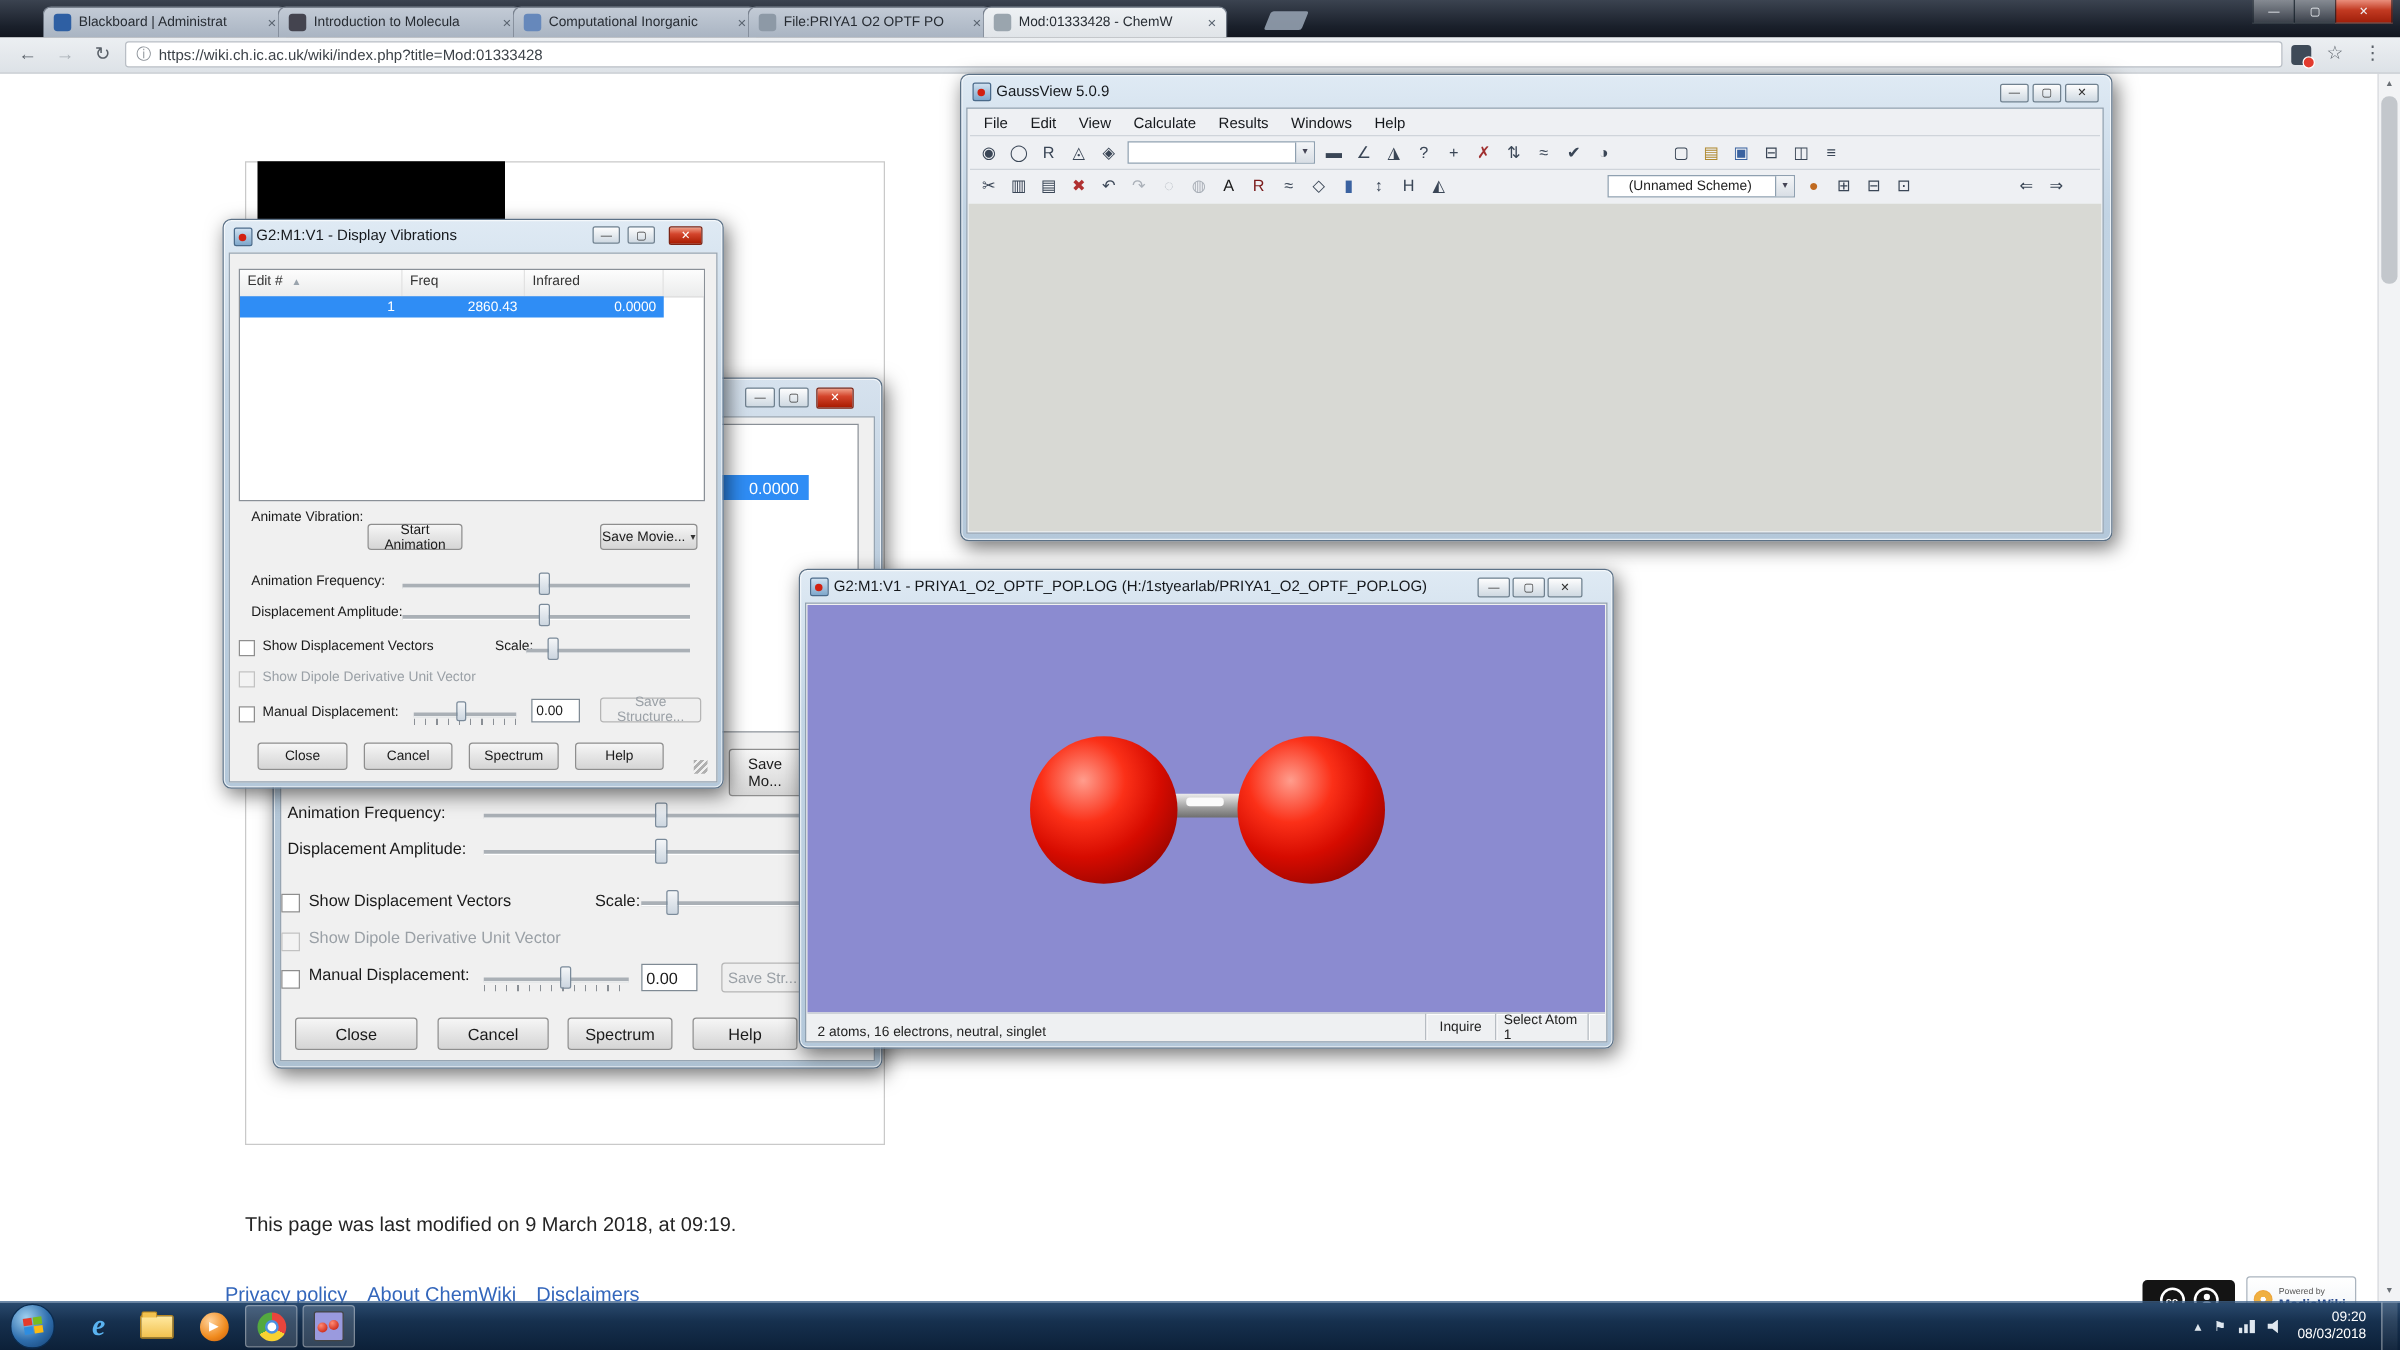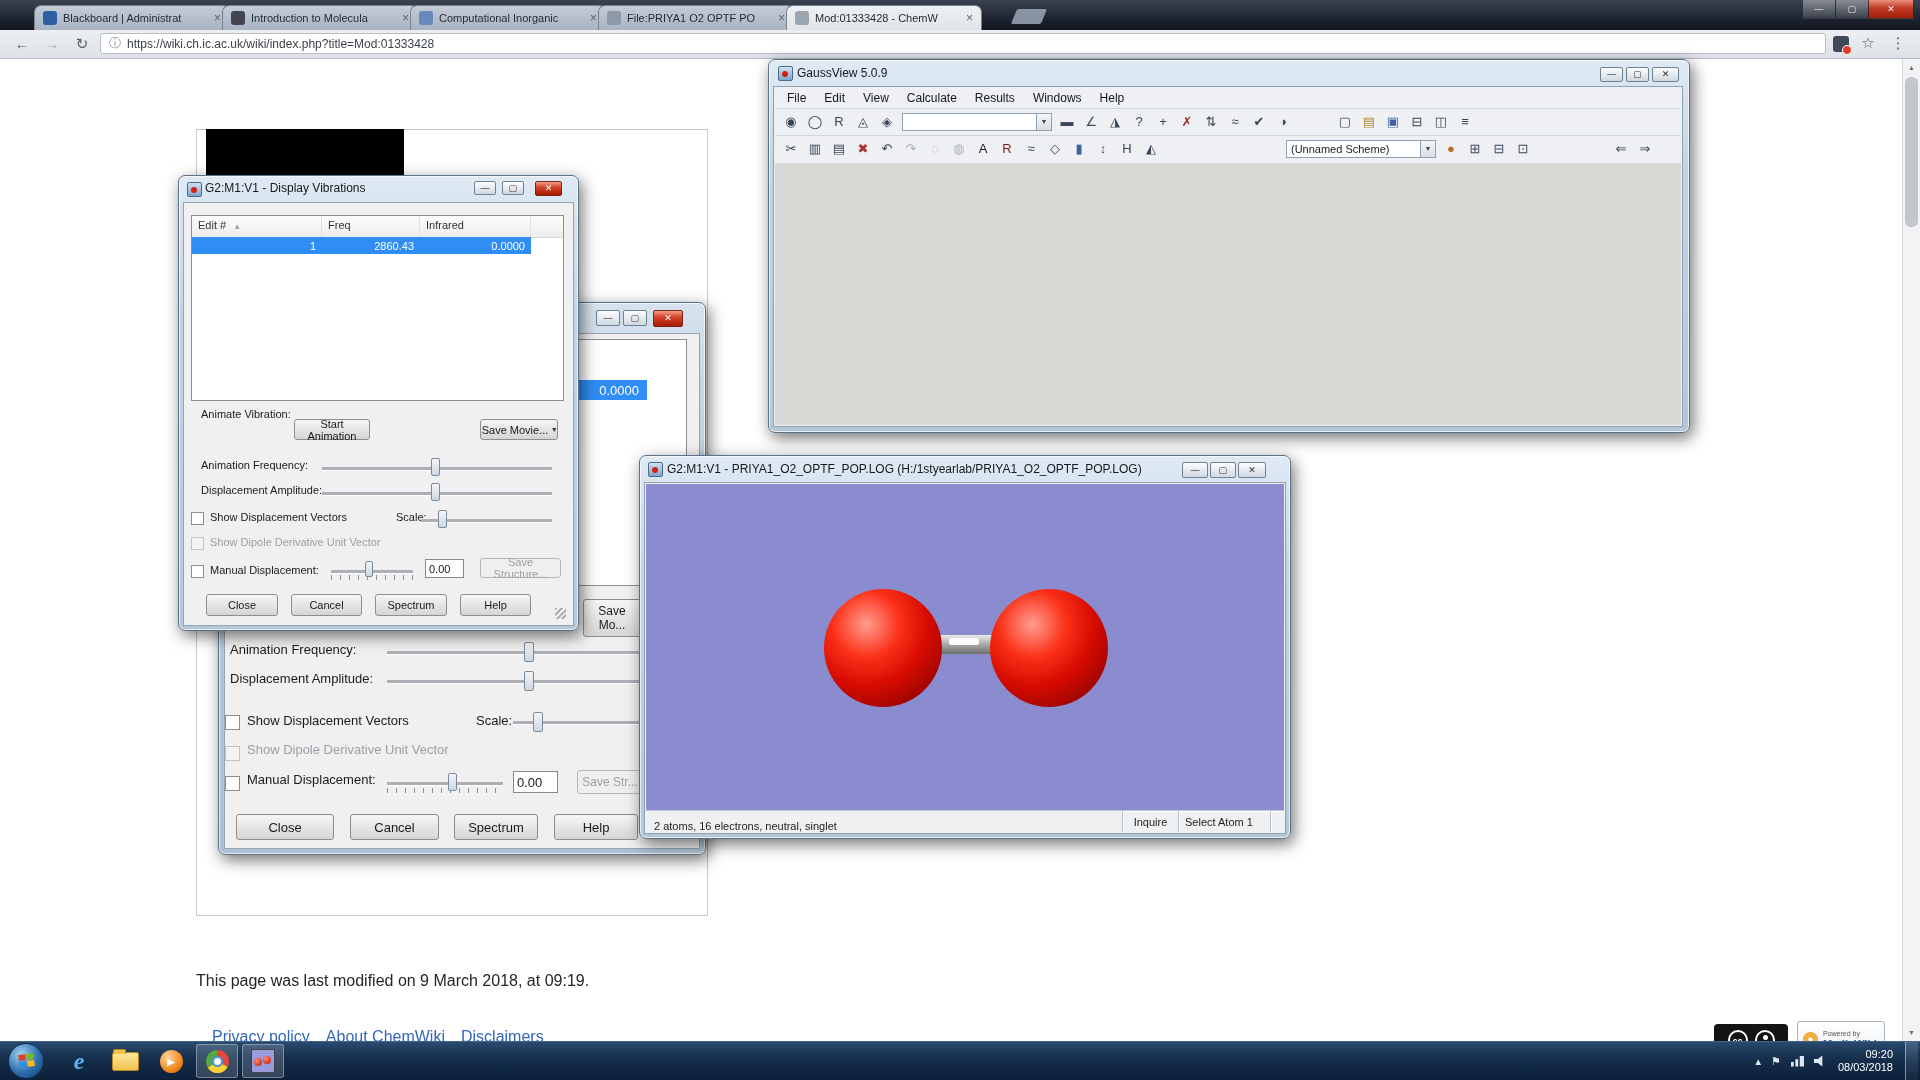--- a/index.html
+++ b/index.html
@@ -58,21 +58,21 @@
   .dlgicon::after{content:"";position:absolute;left:3px;top:4px;width:6px;height:6px;border-radius:50%;background:#d22010}
 
   
   .gv-body{position:absolute;left:4px;top:26px;width:910px;height:341px;background:#eef0f3;border:1px solid #8fa0b0;box-sizing:border-box}
   .gv-menu{position:absolute;left:4px;top:1px;height:20px;display:flex}
   .gv-mi{font-size:12px;color:#15181c;padding:3px 9px}
   .gv-tb{position:absolute;left:2px;width:904px;height:26px;display:flex;align-items:center;border-top:1px solid #cfd4da;padding-left:4px;box-sizing:border-box}
   .tbseg{display:flex;gap:2px;align-items:center}
   .tbi{width:22px;height:20px;font-size:13px;line-height:20px;text-align:center;color:#3a4656}
   .combo{height:18px;background:#fff;border:1px solid #8fa0b0;display:flex;align-items:center;box-sizing:border-box}
-  .cv{flex:1;font-size:11px;color:#222;padding:0 4px;white-space:nowrap;overflow:hidden}
+  .cv{flex:1;font-size:11px;color:#222;padding:0 16px;white-space:nowrap;overflow:hidden}
   .ca{width:15px;height:100%;background:linear-gradient(#f4f6f8,#d8dee5);border-left:1px solid #8fa0b0;font-size:7px;text-align:center;line-height:16px;color:#445;box-sizing:border-box}
   .gv-client{position:absolute;left:1px;top:76px;width:906px;height:262px;background:#d8d9d4}
 
   
   .dlgbody{position:absolute;background:#f0f0f0;border:1px solid #97a5b2;box-sizing:border-box}
   .lab{position:absolute;color:#1a1a1a}
   .lab.dis{color:#9aa0a6}
   .btn7{position:absolute;background:linear-gradient(#f6f6f6,#e7e7e7 45%,#d5d5d5);border:1px solid #8e8e8e;border-radius:3px;color:#1a1a1a;text-align:center;box-sizing:border-box;display:flex;align-items:center;justify-content:center}
   .btn7.dis{color:#9aa0a6;border-color:#b5b5b5;background:#efefef}
   .chk{position:absolute;width:13px;height:13px;background:#fff;border:1px solid #8e8e8e;box-sizing:border-box}
@@ -182,21 +182,21 @@
     <div class="frame"></div>
     <div class="blackimg">
       <div class="thumbmol">
         <div class="tm" style="left:0;top:4px"></div>
         <div class="tm-bond"></div>
         <div class="tm" style="left:40px;top:0"></div>
       </div>
     </div>
 
     <div class="f-line" style="left:196px;top:913px">This page was last modified on 9 March 2018, at 09:19.</div>
-    <div class="f-line f-links" style="left:212px;top:969px">
+    <div class="f-line f-links" style="left:180px;top:969px">
         <span class="f-link">Privacy policy</span>
         <span class="f-link">About ChemWiki</span>
         <span class="f-link">Disclaimers</span>
       </div>
 
     <div class="ccb">
       <span class="ccc">cc</span>
       <span class="ccc person">
         <span class="phead"></span>
         <span class="pbody"></span>
@@ -369,21 +369,21 @@
     <div class="mw-body">
       <div class="mw-canvas" style="background: rgb(139, 139, 208);">
         <div class="bond"></div>
         <div class="sphere" style="left:178px;top:105px"></div>
         <div class="sphere" style="left:344px;top:105px"></div>
         <div class="bondhl"></div>
       </div>
       <div class="mw-status">
         <span style="flex:1;padding-left:8px">2 atoms, 16 electrons, neutral, singlet</span>
         <span class="stseg" style="width:56px;justify-content:center">Inquire</span>
-        <span class="stseg" style="width:92px">Select Atom 1</span>
+        <span class="stseg" style="width:74px">Select Atom 1</span>
         <span class="stseg" style="width:14px"></span>
       </div>
     </div>
   </div>
 
   <div class="aero" style="left:178px;top:175px;width:399px;height:454px;z-index:40">
     <div class="dlgicon" style="left:8px;top:6px"></div>
     <div class="wtitle" style="left:26px;top:5px">G2:M1:V1 - Display Vibrations</div>
     <div class="wbtn" style="left:295px;top:5px;width:22px;height:14px;line-height:12px">—</div>
     <div class="wbtn" style="left:323px;top:5px;width:22px;height:14px;line-height:12px">▢</div>

